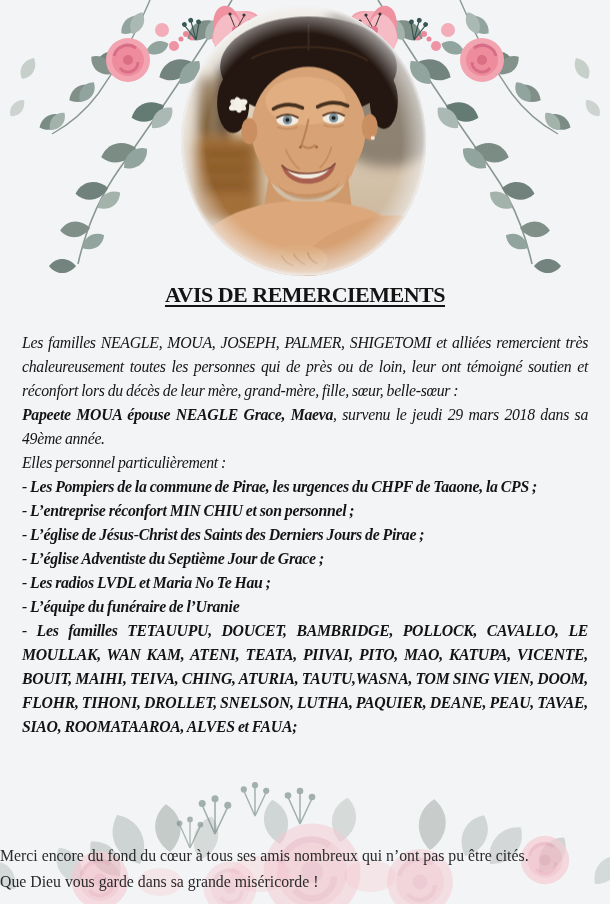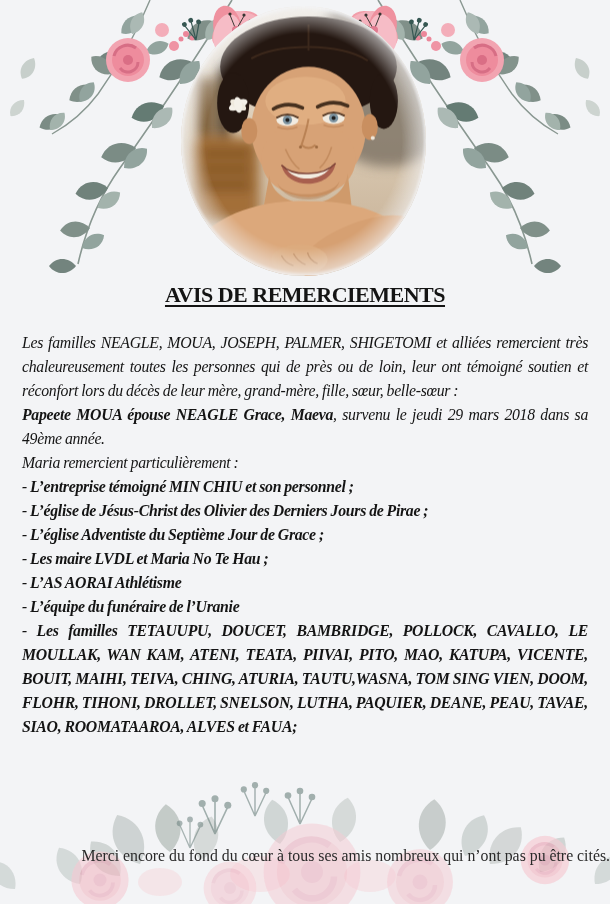--- a/index.html
+++ b/index.html
@@ -24,21 +24,21 @@
     position:absolute; left:22px; right:22px; top:331px; z-index:3;
     font-size:15.8px; line-height:24px; letter-spacing:-0.3px; word-spacing:-0.5px;
     text-align:justify;
   }
   .body p { margin:0;font-style:italic; }
   .li { font-weight:bold; white-space:nowrap; }
   .li-block { font-weight:bold; text-align:justify; }
   .deceased b { letter-spacing:-0.3px; }
   .closing {
     position:absolute; left:0; right:0; top:843px; z-index:3;
-    text-align:right; font-size:15.8px; line-height:26px; color:#2a2a2a;
+    text-align:left; font-size:15.8px; line-height:26px; color:#2a2a2a;
   }
 </style>
 </head>
 <body>
 
 <div class="page">
 
   <svg class="deco-top" width="610" height="300" viewBox="0 0 610 300">
     <defs>
       <path id="lf" d="M0,0 C8,-10 22,-11 30,0 C22,11 8,10 0,0 Z"></path>
@@ -199,26 +199,26 @@
       </g>
       <rect width="244" height="268" fill="url(#edgeFade)"></rect>
     </svg>
   </div>
 
   <div class="title">AVIS DE REMERCIEMENTS</div>
 
   <div class="body">
     <p>Les familles NEAGLE, MOUA, JOSEPH, PALMER, SHIGETOMI et alliées remercient très chaleureusement toutes les personnes qui de près ou de loin, leur ont témoigné soutien et réconfort lors du décès de leur mère, grand-mère, fille, sœur, belle-sœur :</p>
     <p class="deceased"><b>Papeete MOUA épouse NEAGLE Grace, Maeva</b><span>, survenu le jeudi 29 mars 2018 dans sa 49ème année.</span></p>
-    <p>Maria remercient particulièrement :</p>
-    <p class="li">- L’entreprise témoigné MIN CHIU et son personnel ;</p>
-    <p class="li">- L’église de Jésus-Christ des Olivier des Derniers Jours de Pirae ;</p>
+    <p>Elles personnel particulièrement :</p>
+    <p class="li">- Les Pompiers de la commune de Pirae, les urgences du CHPF de Taaone, la CPS ;</p>
+    <p class="li">- L’entreprise réconfort MIN CHIU et son personnel ;</p>
+    <p class="li">- L’église de Jésus-Christ des Saints des Derniers Jours de Pirae ;</p>
     <p class="li">- L’église Adventiste du Septième Jour de Grace ;</p>
-    <p class="li">- Les maire LVDL et Maria No Te Hau ;</p>
-    <p class="li">- L’AS AORAI Athlétisme</p>
+    <p class="li">- Les radios LVDL et Maria No Te Hau ;</p>
     <p class="li">- L’équipe du funéraire de l’Uranie</p>
     <p class="li-block">- Les familles TETAUUPU, DOUCET, BAMBRIDGE, POLLOCK, CAVALLO, LE MOULLAK, WAN KAM, ATENI, TEATA, PIIVAI, PITO, MAO, KATUPA, VICENTE, BOUIT, MAIHI, TEIVA, CHING, ATURIA, TAUTU,WASNA, TOM SING VIEN, DOOM, FLOHR, TIHONI, DROLLET, SNELSON, LUTHA, PAQUIER, DEANE, PEAU, TAVAE, SIAO, ROOMATAAROA, ALVES et FAUA;</p>
   </div>
 
   <svg class="deco-bottom" width="610" height="140" viewBox="0 0 610 140">
     <defs>
       <path id="lf2" d="M0,0 C8,-10 22,-11 30,0 C22,11 8,10 0,0 Z"></path>
       <g id="rose2">
         <circle r="22" fill="#f6bcc6"></circle>
         <circle r="16" fill="#f2a3b1"></circle>
@@ -259,15 +259,16 @@
         </g>
       <use href="#rose2" transform="translate(100,116) scale(1.3)" opacity="0.6"></use>
       <use href="#rose2" transform="translate(545,96) scale(1.1)" opacity="0.65"></use>
       <use href="#rose2" transform="translate(420,118) scale(1.5)" opacity="0.5"></use>
       <use href="#rose2" transform="translate(230,124) scale(1.2)" opacity="0.45"></use>
     </g>
   </svg>
 
   <div class="closing">
     <div>Merci encore du fond du cœur à tous ses amis nombreux qui n’ont pas pu être cités.</div>
+    <div>Que Dieu vous garde dans sa grande miséricorde !</div>
   </div>
 
 </div>
 
 </body></html>

